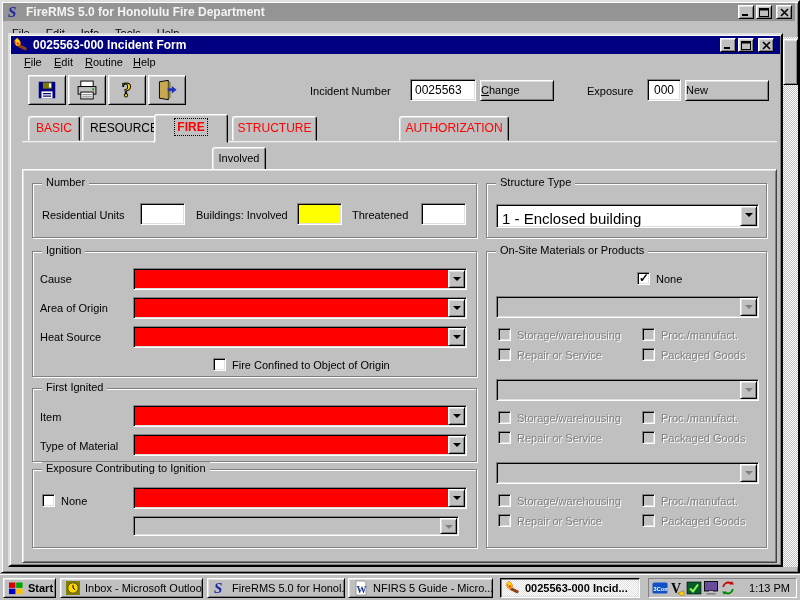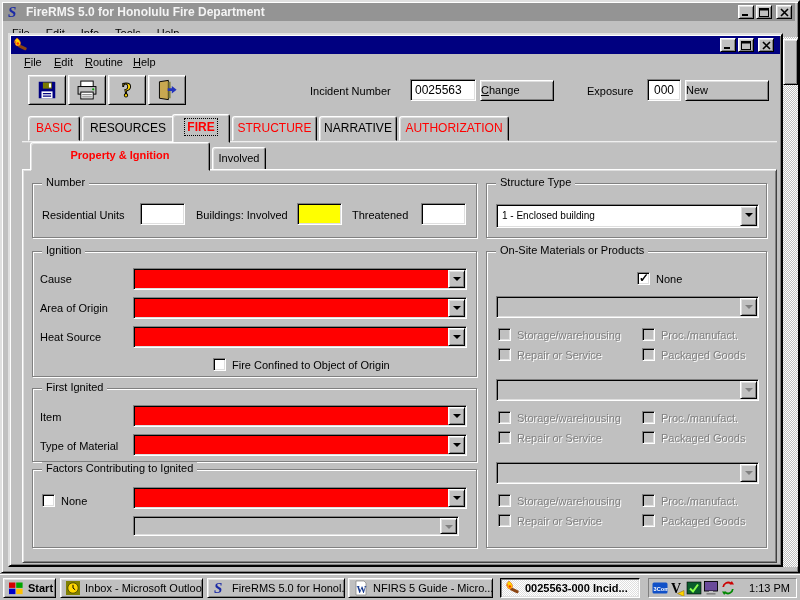--- a/index.html
+++ b/index.html
@@ -67,21 +67,21 @@
 
   
   .tab { position:absolute; top:81px; height:25px; background:#c0c0c0;
          border:1px solid; border-color:#fff #000 #c0c0c0 #fff; border-radius:3px 3px 0 0;
          box-shadow: inset 1px 1px 0 #dfdfdf, inset -1px 0 0 #808080;
          text-align:center; font-size:12px; line-height:23px; z-index:2; }
   .tab.red { color:#f00; } .tab.black { color:#000; }
   .tab.selected { top:79px; height:29px; font-weight:bold; z-index:4; line-height:25px; }
   .tab.selected .tab-label { outline:1px dotted #000; padding:1px 2px; }
   #tab-basic{left:18px;width:52px} #tab-resources{left:72px;width:92px}
-  #tab-fire{left:162px;width:58px} #tab-structure{left:222px;width:85px}
+  #tab-fire{left:144px;width:74px} #tab-structure{left:222px;width:85px}
   #tab-narrative{left:309px;width:78px} #tab-auth{left:389px;width:110px}
   #tabline { position:absolute; left:12px; top:106px; width:755px; height:2px;
              background:linear-gradient(#fff,#c0c0c0); z-index:1; }
   .subtab { position:absolute; top:112px; height:26px; background:#c0c0c0;
             border:1px solid; border-color:#fff #000 #c0c0c0 #fff; border-radius:3px 3px 0 0;
             box-shadow: inset 1px 1px 0 #dfdfdf, inset -1px 0 0 #808080;
             text-align:center; font-size:11px; line-height:21px; z-index:3; }
   .subtab.selected { top:107px; height:29px; font-weight:bold; color:#f00; z-index:6; line-height:25px; }
   #subtab-prop { left:20px; width:180px; }
   #subtab-involved { left:202px; width:54px; }
@@ -104,21 +104,21 @@
 
   
   #in-res { left:117px; top:33px; width:45px; height:22px; }
   #in-bld { left:274px; top:33px; width:45px; height:22px; background:#ffff00; }
   #in-thr { left:398px; top:33px; width:45px; height:22px; }
 
   
   .combo { position:absolute; height:22px; background:#fff; }
   .combo.req { background:#f00; }
   .combo.disabled { background:#c0c0c0; }
-  .combo .val { position:absolute; left:5px; top:3px; font-size:10px; white-space:nowrap; }
+  .combo .val { position:absolute; left:5px; top:3px; font-size:15px; white-space:nowrap; }
   .dd-btn { position:absolute; right:1px; top:1px; bottom:1px; width:17px; }
   .dd-btn::after { content:""; display:block; margin:6px auto 0; width:0; height:0;
                    border:4px solid transparent; border-top:4px solid #000; border-bottom:none; }
   .combo.disabled .dd-btn::after { border-top-color:#808080; }
 
   #combo-cause { left:110px; top:98px;  width:334px; }
   #combo-area  { left:110px; top:127px; width:334px; }
   #combo-heat  { left:110px; top:156px; width:334px; }
   #combo-item  { left:110px; top:235px; width:334px; }
   #combo-mat   { left:110px; top:264px; width:334px; }
@@ -200,20 +200,21 @@
   </div>
 </div>
 
 <div id="dialog" class="winframe">
   <div id="dlg-titlebar">
     <svg class="ticon" viewBox="0 0 16 16" width="14" height="14">
       <rect x="6" y="7" width="9" height="3" rx="1" transform="rotate(26 6 7)" fill="#8b4513"></rect>
       <path d="M4 1 Q7 3 7.5 5.5 Q8 8 5.5 8.8 Q3 9.5 2.3 7.2 Q1.8 5.6 3 4.2 Q2.2 4.6 1.8 6 Q0.8 3.5 4 1" fill="#ffd700" stroke="#e25822" stroke-width="0.6"></path>
       <circle cx="4.8" cy="6.5" r="1.3" fill="#ff3300"></circle>
     </svg>
+    <span id="dlg-title">0025563-000 Incident Form</span>
     <span class="win-btns" style="margin-right:4px;">
       <span class="winbtn">
         <svg width="10" height="9" viewBox="0 0 10 9">
             <rect x="1" y="6" width="6" height="2" fill="#000"></rect>
           </svg>
       </span>
       <span class="winbtn">
         <svg width="10" height="9" viewBox="0 0 10 9">
             <rect x="0.5" y="0.5" width="9" height="8" fill="none" stroke="#000"></rect>
             <rect x="0.5" y="0.5" width="9" height="2" fill="#000"></rect>
@@ -272,39 +273,37 @@
   <div id="change-btn" class="pushbtn raised">Change</div>
   <span id="exp-label" class="hdr-label">Exposure</span>
   <input id="exp-field" class="field sunken" value="000" style="">
   <div id="new-btn" class="pushbtn raised no-ul">New</div>
 
   <div id="tabline"></div>
   <div id="tab-basic" class="tab red"><span class="tab-label">BASIC</span></div>
   <div id="tab-resources" class="tab black"><span class="tab-label">RESOURCES</span></div>
   <div id="tab-fire" class="tab red selected"><span class="tab-label">FIRE</span></div>
   <div id="tab-structure" class="tab red"><span class="tab-label">STRUCTURE</span></div>
-  <div id="tab-narrative" class="tab black"><span class="tab-label">NARRATIVE</span></div>
   <div id="tab-auth" class="tab red"><span class="tab-label">AUTHORIZATION</span></div>
 
-  <div id="subtab-prop" class="subtab selected"><span>Property &amp; Ignition</span></div>
   <div id="subtab-involved" class="subtab"><span>Involved</span></div>
 
   <div id="page">
 
     <div id="grp-number" class="grp"></div>
     <div id="grp-ignition" class="grp"></div>
     <div id="grp-first" class="grp"></div>
     <div id="grp-factors" class="grp"></div>
     <div id="grp-structure" class="grp"></div>
     <div id="grp-onsite" class="grp"></div>
 
     <span class="grp-label" style="left:19px;top:6px;">Number</span>
     <span class="grp-label" style="left:19px;top:74px;">Ignition</span>
     <span class="grp-label" style="left:19px;top:211px;">First Ignited</span>
-    <span class="grp-label" style="left:19px;top:292px;">Factors Contributing to Ignited</span>
+    <span class="grp-label" style="left:19px;top:292px;">Exposure Contributing to Ignition</span>
     <span class="grp-label" style="left:473px;top:6px;">Structure Type</span>
     <span class="grp-label" style="left:473px;top:74px;">On-Site Materials or Products</span>
 
     <span class="flabel" style="left:19px;top:39px;">Residential Units</span>
     <input id="in-res" class="field sunken" value="" style="">
     <span class="flabel" style="left:173px;top:39px;">Buildings: Involved</span>
     <input id="in-bld" class="field sunken" value="" style="">
     <span class="flabel" style="left:329px;top:39px;">Threatened</span>
     <input id="in-thr" class="field sunken" value="" style="">
 

